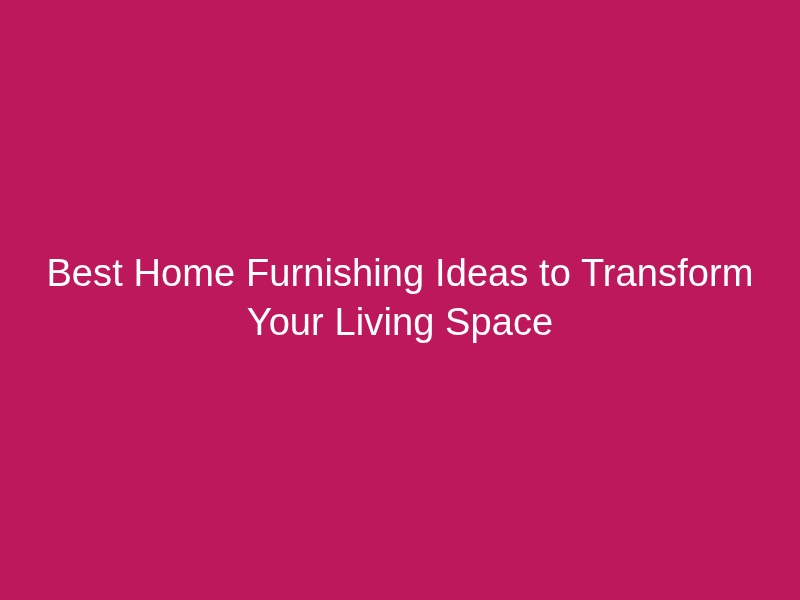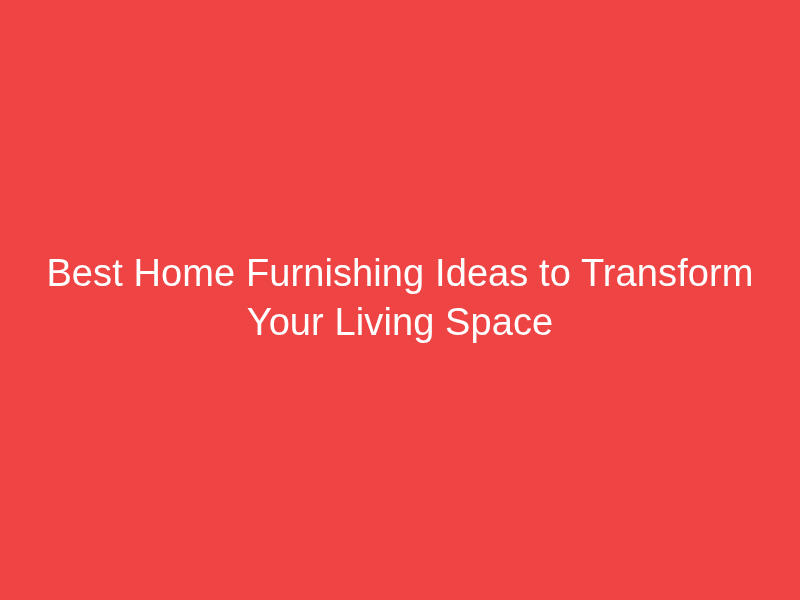--- a/index.html
+++ b/index.html
@@ -44,21 +44,21 @@
     letter-spacing: 0.1px;
     color: #ffffff;
     text-align: center;
     word-wrap: break-word;
     -webkit-font-smoothing: antialiased;
   }
 </style>
 </head>
 <body style="background-color: rgb(251, 94, 94);">
 
-<div id="hero-banner" style="background-color: #ef4444;">
+<div id="hero-banner" style="background-color: #be185d;">
 
   <div id="hero-title-block">
 
     <h1 id="hero-title" style="color: rgb(255, 255, 255); text-align: center;">Best Home Furnishing Ideas to Transform Your Living Space</h1>
 
   </div>
 
 </div>
 
 </body></html>

